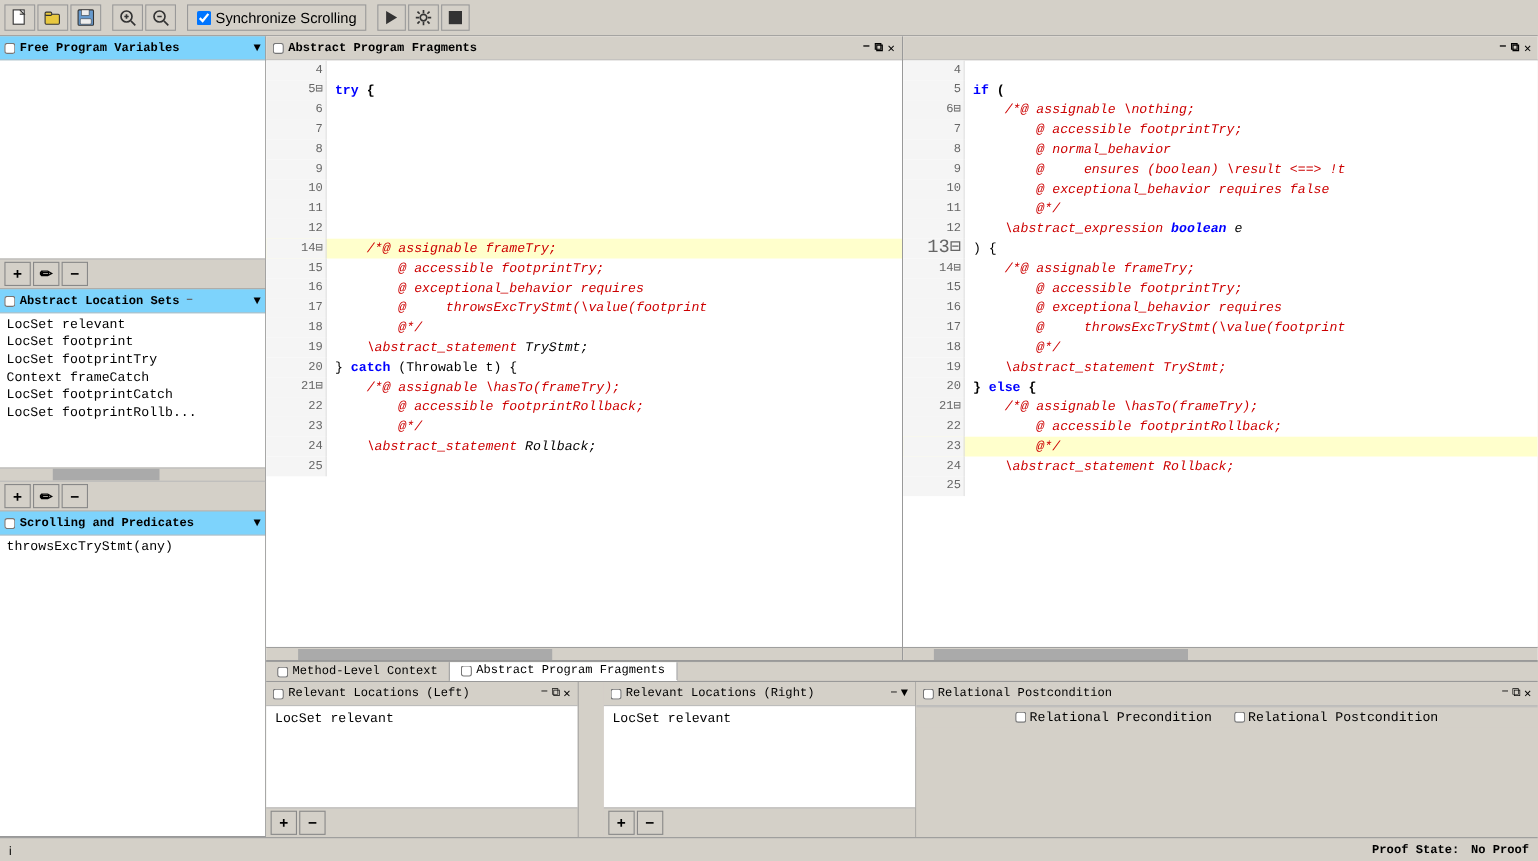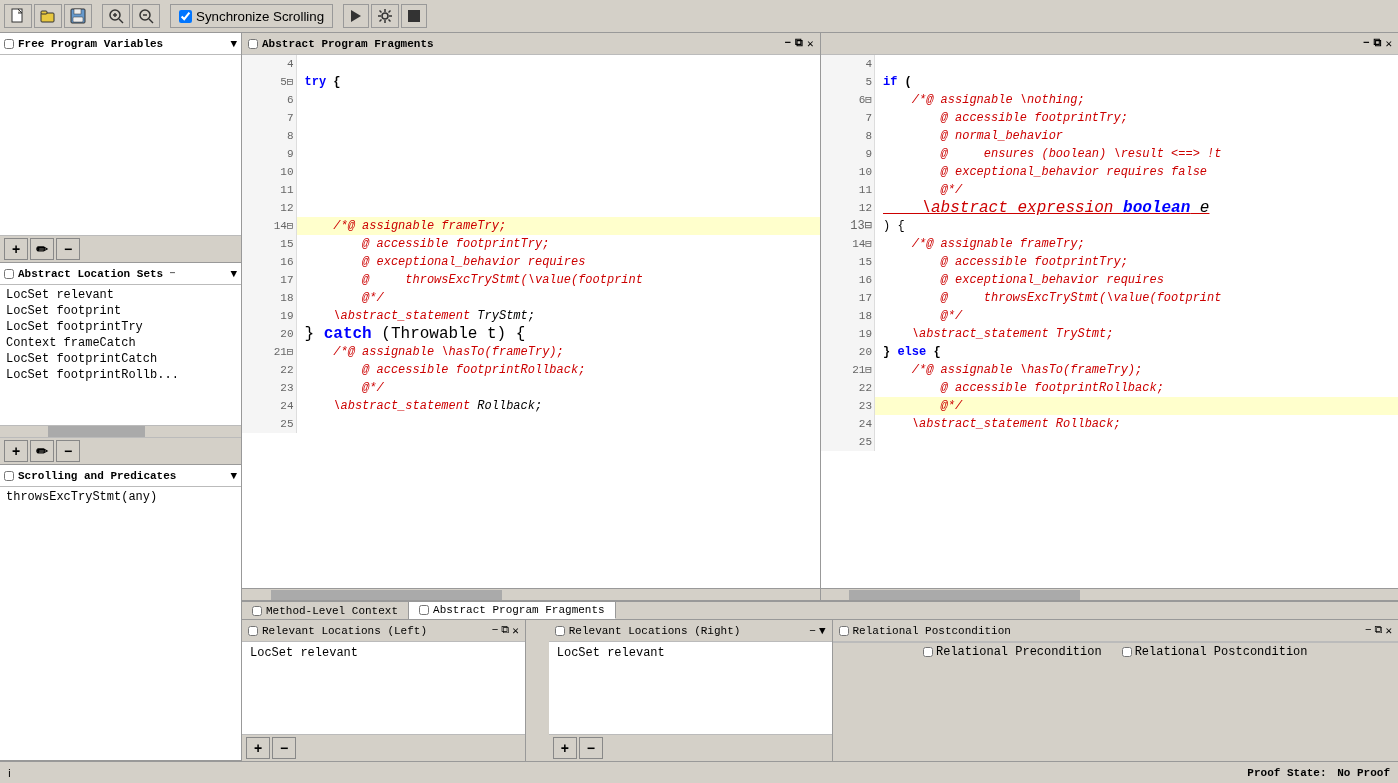--- a/index.html
+++ b/index.html
@@ -35,21 +35,21 @@
     #left-panel {
       width: 242px; display: flex; flex-direction: column;
       border-right: 1px solid #999;
       background: #d4d0c8;
     }
     .panel-section {
       display: flex; flex-direction: column; border-bottom: 1px solid #999;
     }
     .panel-header {
       display: flex; align-items: center; gap: 4px;
-      background: #ffffff; border-bottom: 1px solid #bbb;
+      background: #7dd3fc; border-bottom: 1px solid #bbb;
       padding: 2px 4px; font-weight: bold; font-size: 11px;
       min-height: 22px;
     }
     .panel-content {
       flex: 1; overflow: auto; padding: 2px;
       background: #fff; min-height: 40px;
     }
     .panel-content-empty { flex: 1; background: #fff; min-height: 120px; }
     .panel-toolbar {
       display: flex; align-items: center; gap: 2px;
@@ -333,21 +333,21 @@
                   <tr>
                     <td class="line-num-expand" style="color: rgb(102, 102, 102); text-align: right; padding-right: 2px; padding-left: 4px; user-select: none; min-width: 36px; border-right: 1px solid rgb(221, 221, 221); background: rgb(245, 245, 245); font-size: 11px; white-space: pre;">18</td>
                     <td style="padding-left: 8px; white-space: pre; font-size: 12px; color: rgb(204, 0, 0); font-style: italic;">        @*/</td>
                   </tr>
                   <tr>
                     <td class="line-num-expand" style="color: rgb(102, 102, 102); text-align: right; padding-right: 2px; padding-left: 4px; user-select: none; min-width: 36px; border-right: 1px solid rgb(221, 221, 221); background: rgb(245, 245, 245); font-size: 11px; white-space: pre;">19</td>
                     <td style="padding-left: 8px; white-space: pre; font-size: 12px; color: rgb(204, 0, 0); font-style: italic;">    <span style="color:#cc0000;font-style:italic;">\abstract_statement</span><span style="color:#000;"> TryStmt;</span></td>
                   </tr>
                   <tr>
                     <td class="line-num-expand" style="color: rgb(102, 102, 102); text-align: right; padding-right: 2px; padding-left: 4px; user-select: none; min-width: 36px; border-right: 1px solid rgb(221, 221, 221); background: rgb(245, 245, 245); font-size: 11px; white-space: pre;">20</td>
-                    <td style="padding-left: 8px; white-space: pre; font-size: 16px;"><span style="color:#000;">} </span><span style="color:#0000ff;font-weight:bold;">catch</span><span style="color:#000;"> (Throwable t) {</span></td>
+                    <td style="padding-left: 8px; white-space: pre; font-size: 12px;"><span style="color:#000;">} </span><span style="color:#0000ff;font-weight:bold;">catch</span><span style="color:#000;"> (Throwable t) {</span></td>
                   </tr>
                   <tr>
                     <td class="line-num-expand" style="color: rgb(102, 102, 102); text-align: right; padding-right: 2px; padding-left: 4px; user-select: none; min-width: 36px; border-right: 1px solid rgb(221, 221, 221); background: rgb(245, 245, 245); font-size: 11px; white-space: pre;">21⊟</td>
                     <td style="padding-left: 8px; white-space: pre; font-size: 12px; color: rgb(204, 0, 0); font-style: italic;">    /*@ assignable \hasTo(frameTry);</td>
                   </tr>
                   <tr>
                     <td class="line-num-expand" style="color: rgb(102, 102, 102); text-align: right; padding-right: 2px; padding-left: 4px; user-select: none; min-width: 36px; border-right: 1px solid rgb(221, 221, 221); background: rgb(245, 245, 245); font-size: 11px; white-space: pre;">22</td>
                     <td style="padding-left: 8px; white-space: pre; font-size: 12px; color: rgb(204, 0, 0); font-style: italic;">        @ accessible footprintRollback;</td>
                   </tr>
                   <tr>
@@ -408,24 +408,24 @@
                   <tr>
                     <td class="line-num-expand" style="color: rgb(102, 102, 102); text-align: right; padding-right: 2px; padding-left: 4px; user-select: none; min-width: 36px; border-right: 1px solid rgb(221, 221, 221); background: rgb(245, 245, 245); font-size: 11px; white-space: pre;">10</td>
                     <td style="padding-left: 8px; white-space: pre; font-size: 12px; color: rgb(204, 0, 0); font-style: italic;">        @ exceptional_behavior requires false</td>
                   </tr>
                   <tr>
                     <td class="line-num-expand" style="color: rgb(102, 102, 102); text-align: right; padding-right: 2px; padding-left: 4px; user-select: none; min-width: 36px; border-right: 1px solid rgb(221, 221, 221); background: rgb(245, 245, 245); font-size: 11px; white-space: pre;">11</td>
                     <td style="padding-left: 8px; white-space: pre; font-size: 12px; color: rgb(204, 0, 0); font-style: italic;">        @*/</td>
                   </tr>
                   <tr>
                     <td class="line-num-expand" style="color: rgb(102, 102, 102); text-align: right; padding-right: 2px; padding-left: 4px; user-select: none; min-width: 36px; border-right: 1px solid rgb(221, 221, 221); background: rgb(245, 245, 245); font-size: 11px; white-space: pre;">12</td>
-                    <td style="padding-left: 8px; white-space: pre; font-size: 16px; color: rgb(204, 0, 0); font-style: italic; text-decoration: underline;"><span style="color:#cc0000;font-style:italic;">    \abstract_expression </span><span style="color:#0000ff;font-weight:bold;">boolean</span><span style="color:#000;"> e</span></td>
-                  </tr>
-                  <tr>
-                    <td class="line-num-expand" style="color: rgb(102, 102, 102); text-align: right; padding-right: 2px; padding-left: 4px; user-select: none; min-width: 36px; border-right: 1px solid rgb(221, 221, 221); background: rgb(245, 245, 245); font-size: 12px; white-space: pre;">13⊟</td>
+                    <td style="padding-left: 8px; white-space: pre; font-size: 12px; color: rgb(204, 0, 0); font-style: italic;"><span style="color:#cc0000;font-style:italic;">    \abstract_expression </span><span style="color:#0000ff;font-weight:bold;">boolean</span><span style="color:#000;"> e</span></td>
+                  </tr>
+                  <tr>
+                    <td class="line-num-expand" style="color: rgb(102, 102, 102); text-align: right; padding-right: 2px; padding-left: 4px; user-select: none; min-width: 36px; border-right: 1px solid rgb(221, 221, 221); background: rgb(245, 245, 245); font-size: 17px; white-space: pre;">13⊟</td>
                     <td style="padding-left: 8px; white-space: pre; font-size: 12px;">) {</td>
                   </tr>
                   <tr>
                     <td class="line-num-expand" style="color: rgb(102, 102, 102); text-align: right; padding-right: 2px; padding-left: 4px; user-select: none; min-width: 36px; border-right: 1px solid rgb(221, 221, 221); background: rgb(245, 245, 245); font-size: 11px; white-space: pre;">14⊟</td>
                     <td style="padding-left: 8px; white-space: pre; font-size: 12px; color: rgb(204, 0, 0); font-style: italic;">    /*@ assignable frameTry;</td>
                   </tr>
                   <tr>
                     <td class="line-num-expand" style="color: rgb(102, 102, 102); text-align: right; padding-right: 2px; padding-left: 4px; user-select: none; min-width: 36px; border-right: 1px solid rgb(221, 221, 221); background: rgb(245, 245, 245); font-size: 11px; white-space: pre;">15</td>
                     <td style="padding-left: 8px; white-space: pre; font-size: 12px; color: rgb(204, 0, 0); font-style: italic;">        @ accessible footprintTry;</td>
                   </tr>

